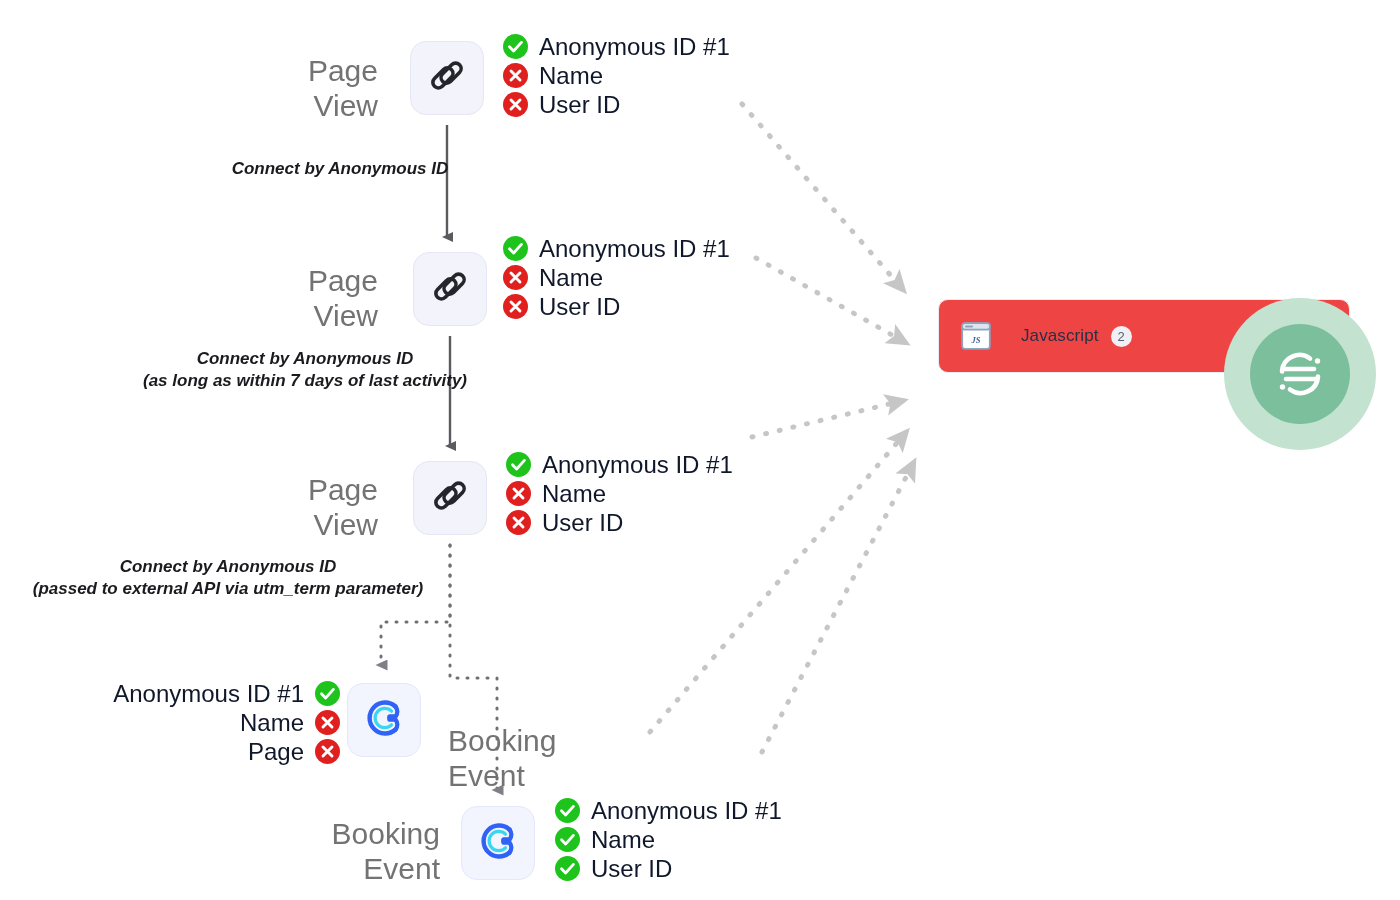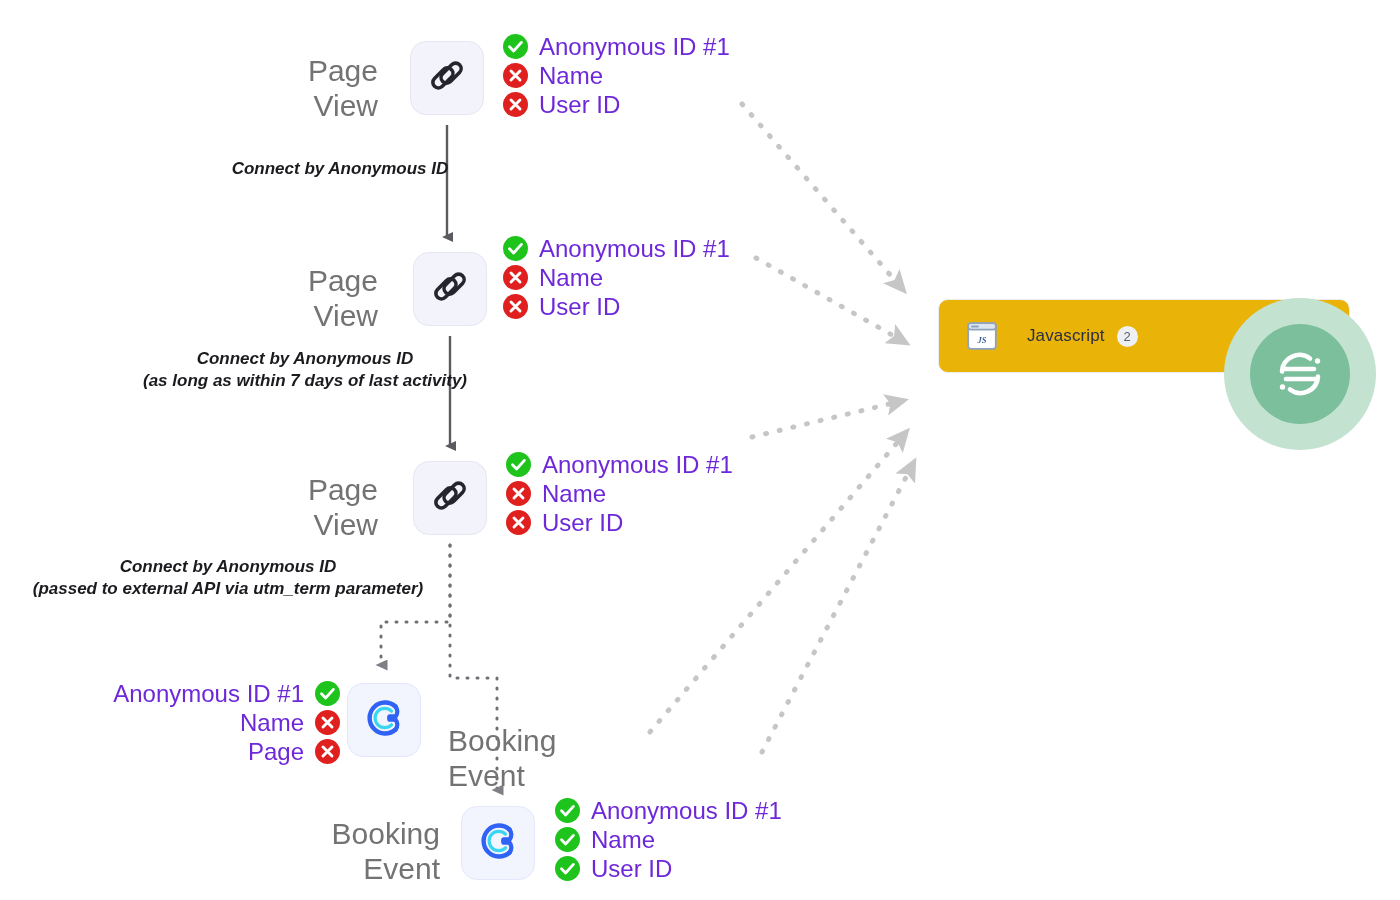--- a/index.html
+++ b/index.html
@@ -39,21 +39,21 @@
 
   
   .attrs {
     position: absolute;
     z-index: 6;
   }
   .attr {
     display: flex; align-items: center;
     height: 29px;
     font-size: 24px;
-    color: #6d28d9;
+    color: #0f172a;
     white-space: nowrap;
   }
   .attrs.rightside .attr { flex-direction: row; }
   .attrs.leftside { text-align: right; }
   .attrs.leftside .attr { flex-direction: row-reverse; justify-content: flex-start; }
 
   .statusdot {
     width: 25px; height: 25px;
     border-radius: 50%;
     flex: 0 0 25px;
@@ -77,24 +77,24 @@
     z-index: 6;
     white-space: pre-line;
     font-weight: bold;
   }
 
   
   .card {
     position: absolute;
     height: 74px;
     border-radius: 10px;
-    background: #eab308;
+    background: #ef4444;
     border: 1px solid #ececf1;
     display: flex; align-items: center;
-    padding-left: 26px;
+    padding-left: 20px;
     z-index: 4;
     overflow: hidden;
   }
   .cardicon {
     width: 34px; height: 34px;
     flex: 0 0 34px;
     display: flex; align-items: center; justify-content: center;
     margin-right: 28px;
   }
   .cardicon.dark {

